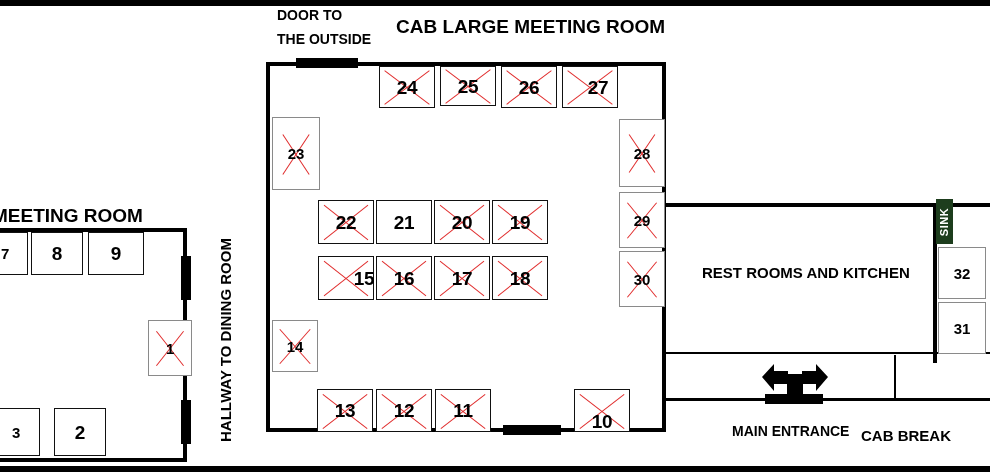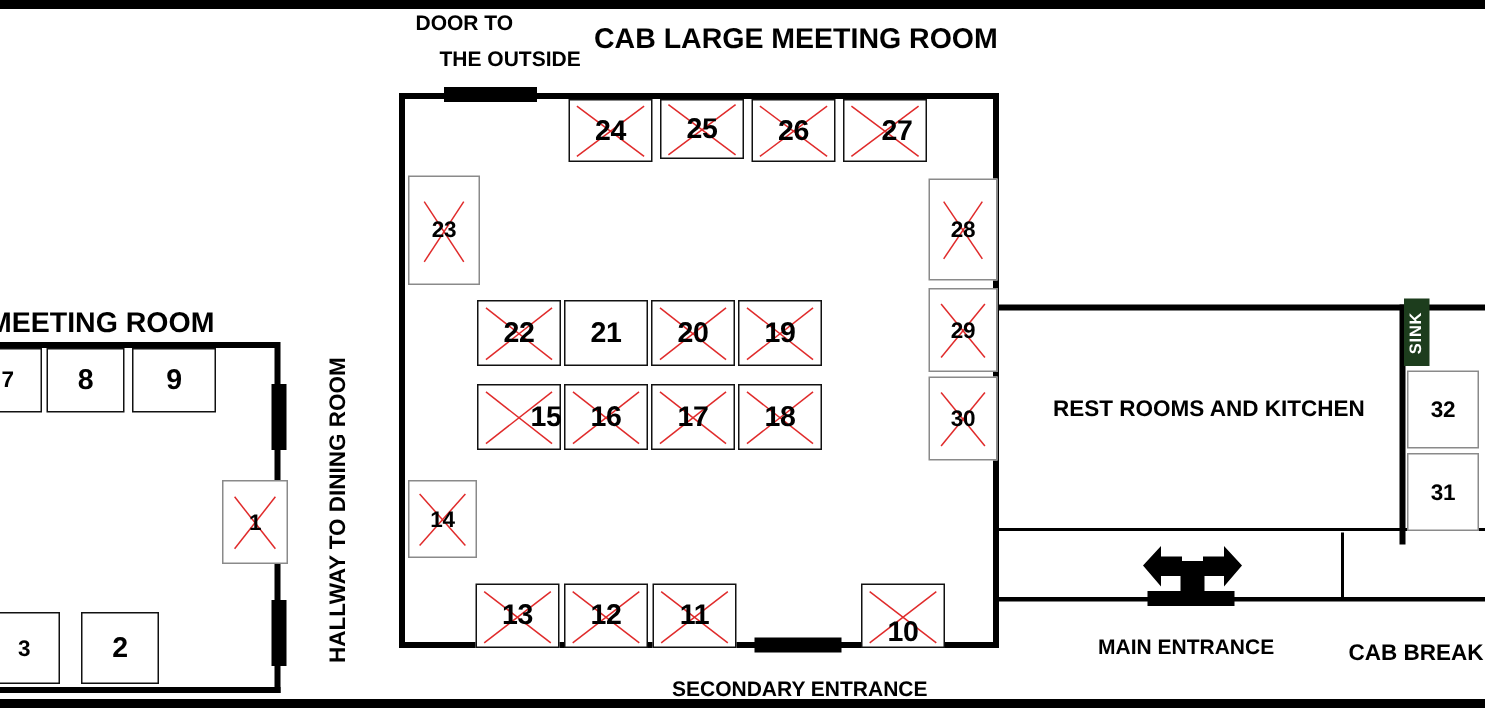--- a/index.html
+++ b/index.html
@@ -146,28 +146,27 @@
       <path d="M27 12 L43 12 L43 34 L27 34 Z" fill="#000000"></path>
     </svg>
   </div>
 
 
   <div class="sink" style="left:936px;top:199px;width:17px;height:45px;">
     <span>SINK</span>
   </div>
 
   <div class="lbl t14" style="left:277px;top:8px;">DOOR TO</div>
-  <div class="lbl t14" style="left:277px;top:32px;margin-left:16px;">THE OUTSIDE</div>
+  <div class="lbl t14" style="left:277px;top:32px;">THE OUTSIDE</div>
   <div class="lbl t19" style="left:396px;top:16px;">CAB LARGE MEETING ROOM</div>
   <div class="lbl t19" style="left:-8px;top:205px;">MEETING ROOM</div>
   <div class="lbl t15 rot" style="left:218px;top:442px;">HALLWAY TO DINING ROOM</div>
   <div class="lbl t15" style="left:702px;top:265px;">REST ROOMS AND KITCHEN</div>
   <div class="lbl t14" style="left:732px;top:424px;">MAIN ENTRANCE</div>
-  <div class="lbl t14" style="left:448px;top:452px;">SECONDARY ENTRANCE</div>
-  <div class="lbl t15" style="left:899px;top:428px;">CAB BREAK</div>
+  <div class="lbl t15" style="left:861px;top:428px;">CAB BREAK</div>
 
   <div id="tables-layer">
       <div class="table x" style="left: 379px; top: 66px; width: 56px; height: 42px; --a1: 36.86989764584402deg; --a2: -36.86989764584402deg;">
         <span class="num">24</span>
       </div>
       <div class="table x" style="left: 440px; top: 66px; width: 56px; height: 40px; --a1: 36.86989764584402deg; --a2: -36.86989764584402deg;">
         <span class="num">25</span>
       </div>
       <div class="table x" style="left: 501px; top: 66px; width: 56px; height: 42px; --a1: 36.86989764584402deg; --a2: -36.86989764584402deg;">
         <span class="num">26</span>

